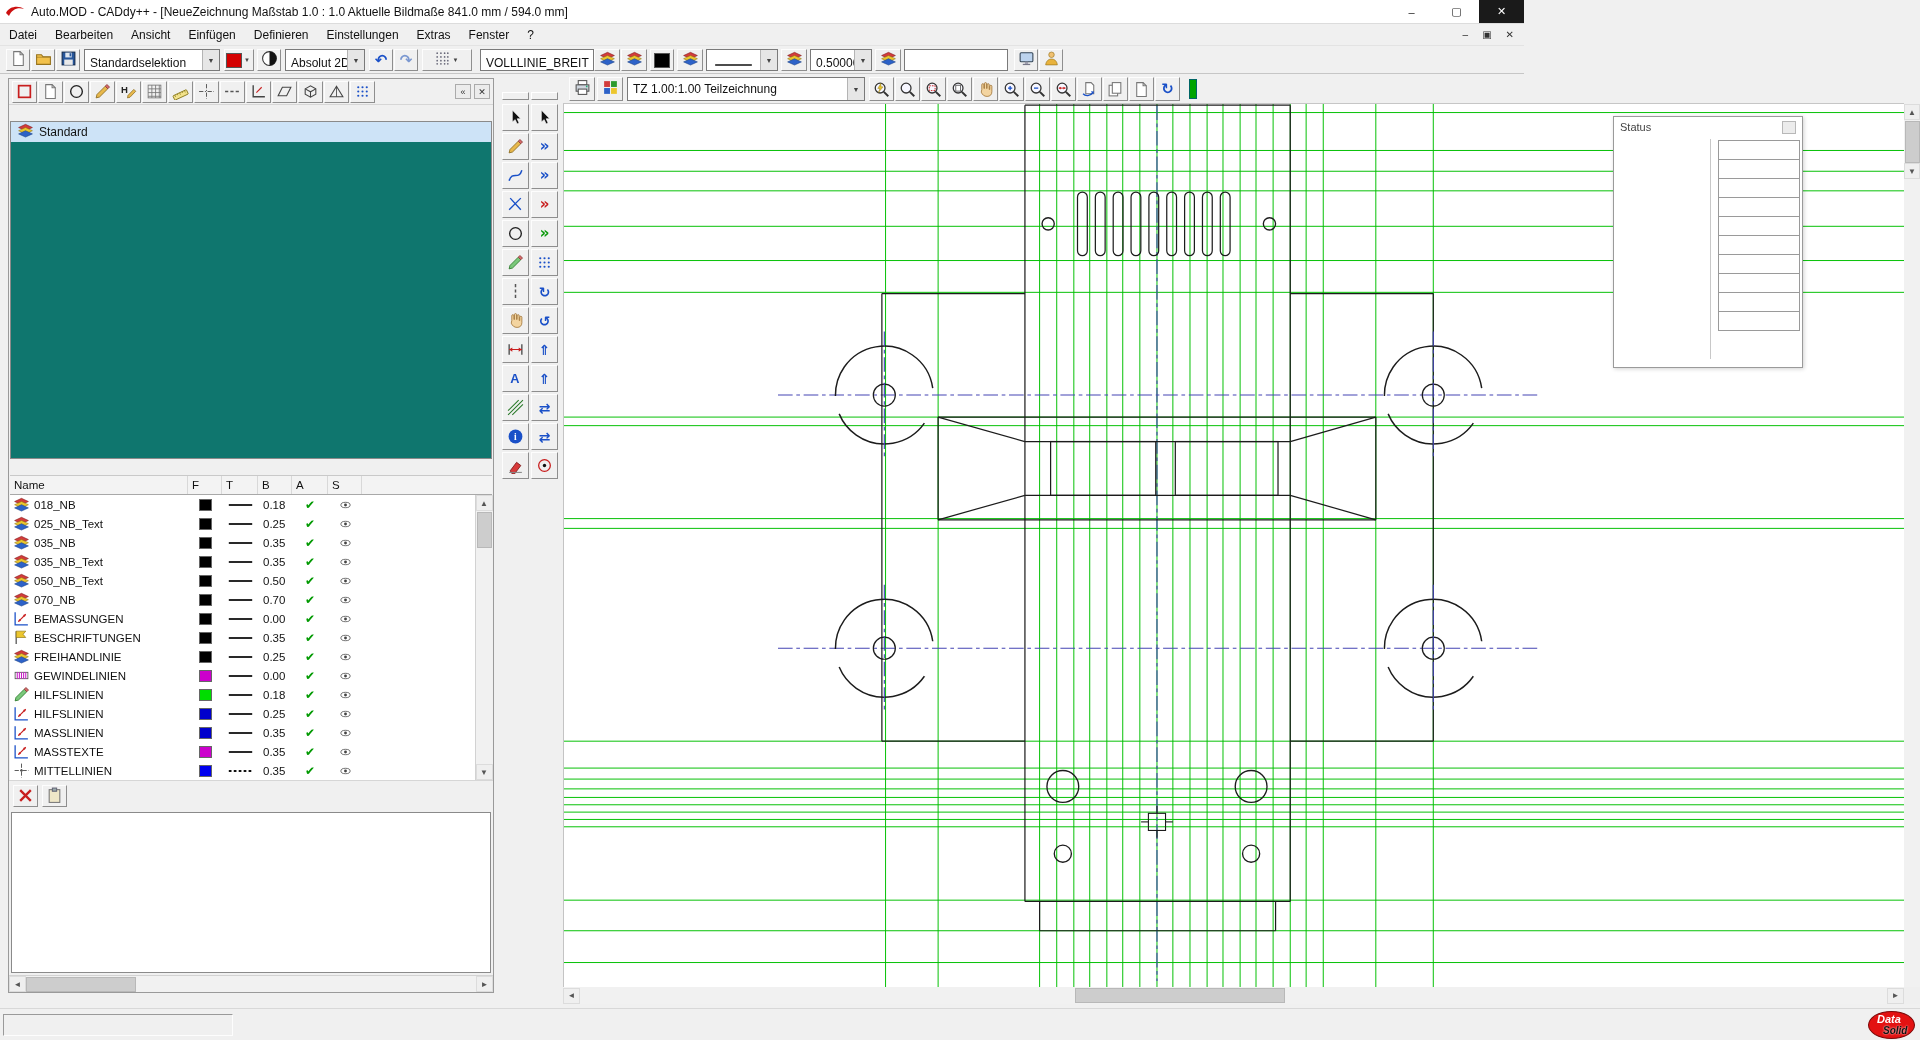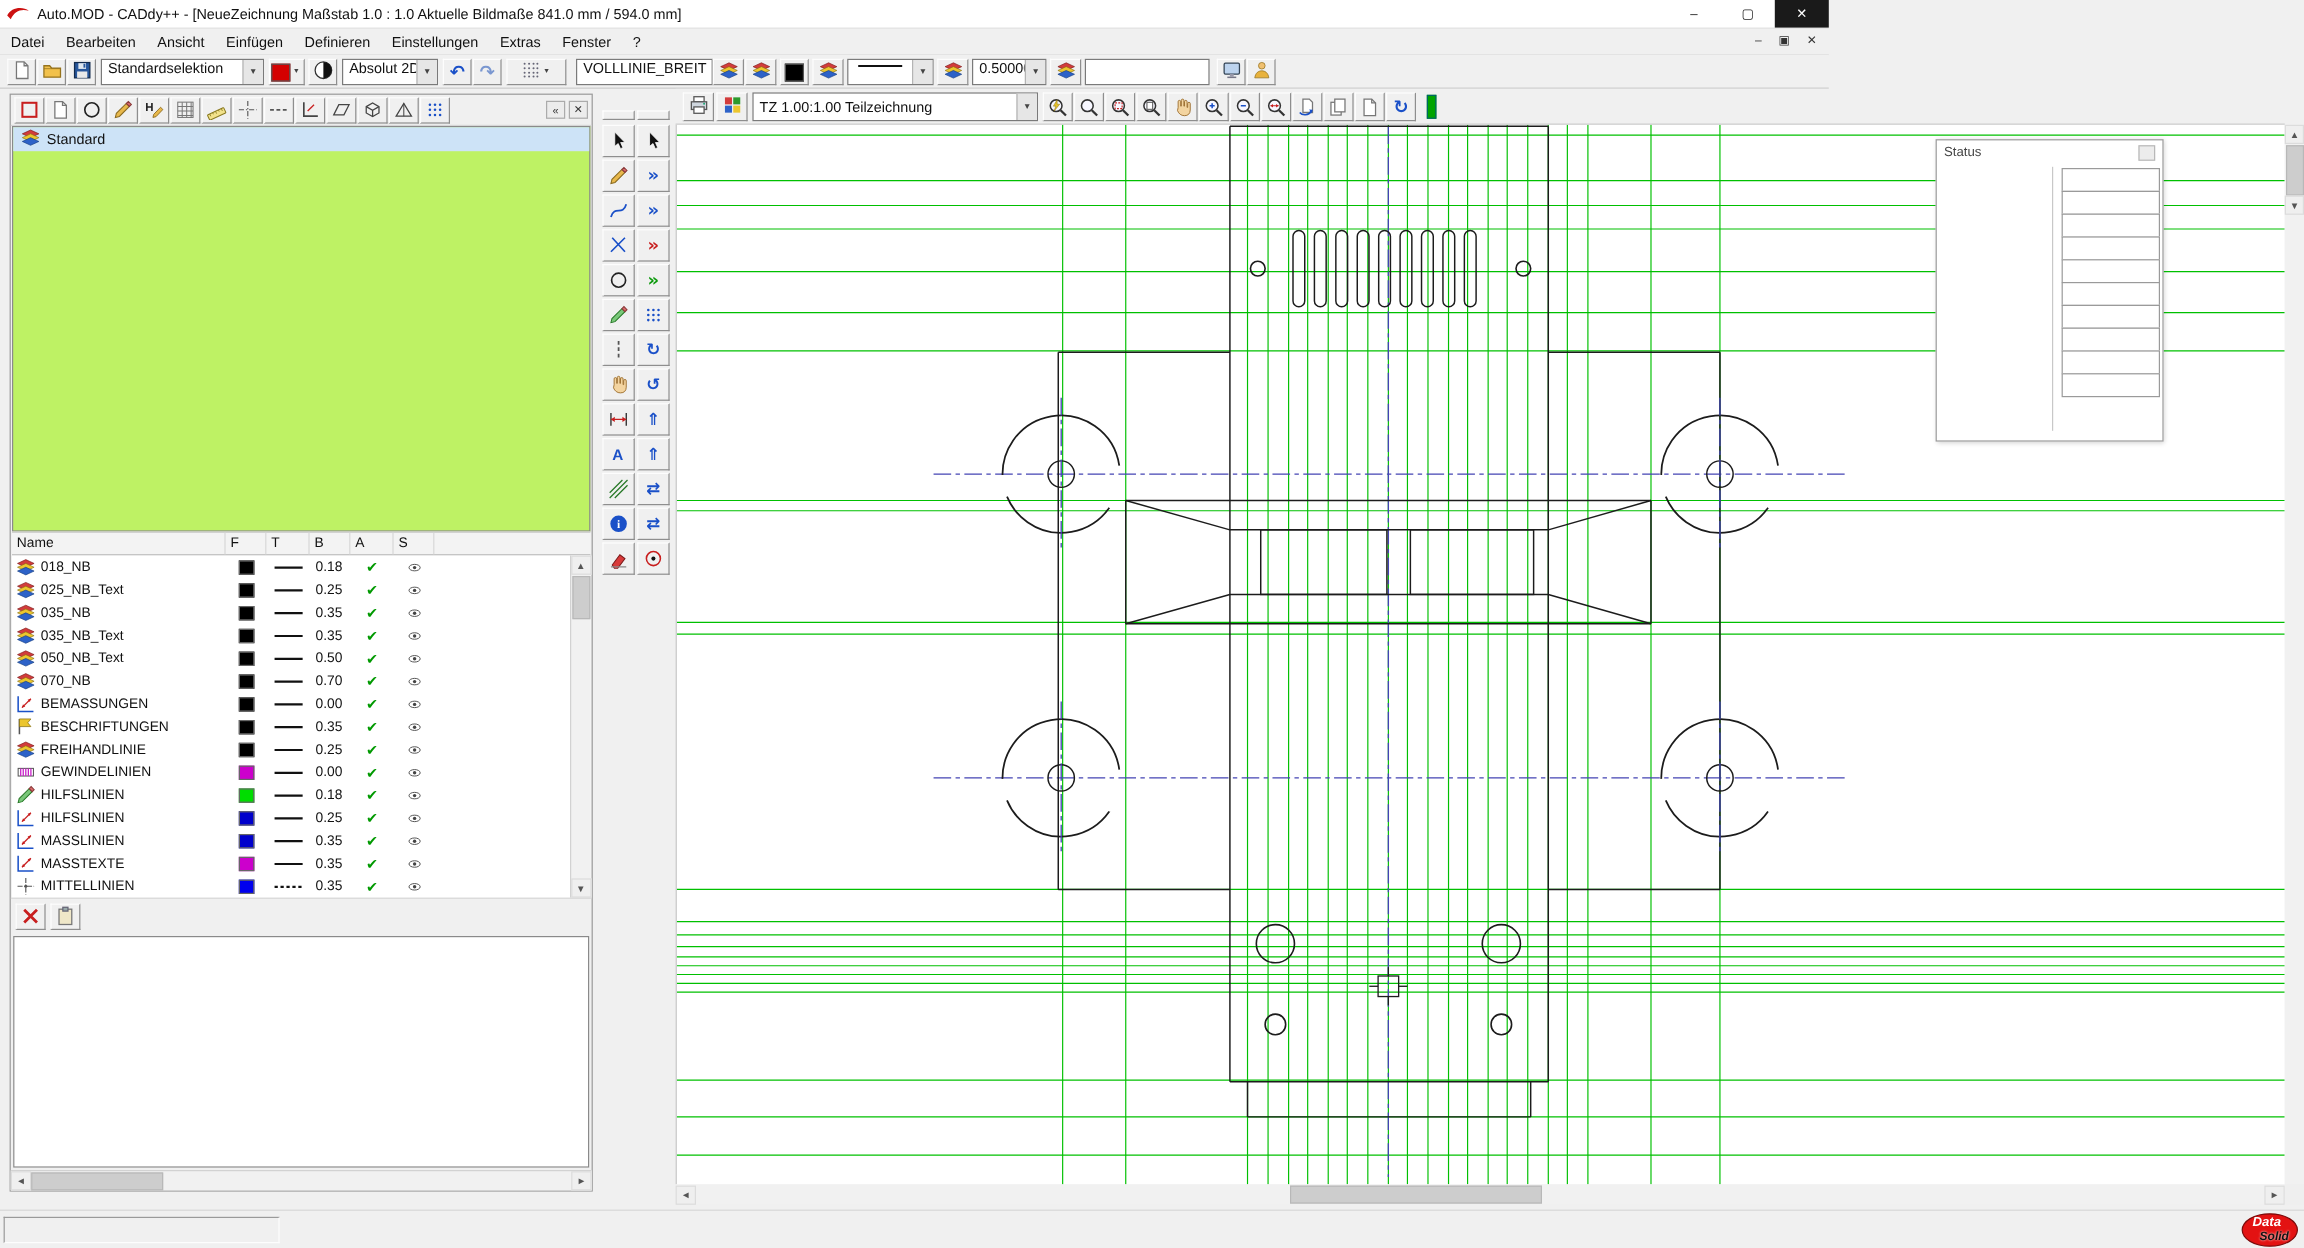--- a/index.html
+++ b/index.html
@@ -18,21 +18,21 @@
 .win-btn.close{background:#1a1a1a;color:#fff}
 
 
 .menubar{position:absolute;left:0;top:24px;right:0;height:22px;background:#f0f0f0;
  display:flex;align-items:center;border-bottom:1px solid #e3e3e3}
 .menu-item{padding:0 9px;height:100%;display:flex;align-items:center;cursor:default}
 .mdi-controls{margin-left:auto;display:flex;gap:14px;margin-right:10px;color:#333;font-size:10px}
 
 
 .toolbar{position:absolute;left:0;top:46px;right:0;height:28px;background:#f0f0f0;border-bottom:1px solid #c6c6c6}
-.tb-item{position:absolute;top:3px;height:22px;display:flex;align-items:flex-start}
+.tb-item{position:absolute;top:3px;height:22px;display:flex;align-items:flex-end}
 .tbtn{display:flex;align-items:center;justify-content:center;background:#f0f0f0;
  border:1px solid;border-color:#fdfdfd #8e8e8e #8e8e8e #fdfdfd}
 .tbtn svg{width:17px;height:17px}
 .g{font-family:"DejaVu Sans",sans-serif;line-height:1;display:inline-block}
 .combo{background:#fff;border:1px solid #7a7a7a}
 .combo .val{flex:1;padding:0 5px;white-space:nowrap;overflow:hidden}
 .combo .val.center{display:flex;align-items:center;justify-content:center}
 .combo .drop{width:17px;height:100%;background:#e6e6e6;border-left:1px solid #b4b4b4;
  display:flex;align-items:center;justify-content:center;font-size:7px;color:#444}
 .field{background:#fff;border:1px solid #7a7a7a;padding:0 5px}
@@ -48,21 +48,21 @@
 .minibar{height:26px;display:flex;align-items:center;gap:1px;padding:1px 3px;border-bottom:1px solid #d6d6d6}
 .minibar .tbtn{width:25px;height:22px}
 .dock-btns{margin-left:auto;display:flex;gap:3px}
 .dock-btn{width:16px;height:15px;border:1px solid #ababab;background:#ececec;font-size:9px;
  display:flex;align-items:center;justify-content:center;color:#333}
 .tabs{height:24px;display:flex;align-items:flex-end;padding-left:5px;background:#f0f0f0}
 .tab{height:21px;display:flex;align-items:center;gap:4px;padding:0 9px;border:1px solid #9a9a9a;
  border-bottom:none;background:#e1e1e1;margin-right:2px;border-radius:2px 2px 0 0}
 .tab.active{background:#fff;height:23px}
 .tab svg{width:13px;height:13px}
-.tree{flex:0 0 338px;background:#bef264;border:1px solid #8a8a8a;margin:0 1px}
+.tree{flex:0 0 338px;background:#0f766e;border:1px solid #8a8a8a;margin:16px 1px}
 .tree-row{height:20px;display:flex;align-items:center;gap:5px;padding-left:6px}
 .tree-row.sel{background:#cde3f7}
 .tree-row svg{width:14px;height:14px}
 .lheader{height:20px;display:flex;background:#f3f3f3;border-top:1px solid #c9c9c9;border-bottom:1px solid #a8a8a8;
  font-size:11.5px;align-items:stretch;margin:0 1px}
 .lh{display:flex;align-items:center;padding-left:4px;border-right:1px solid #d8d8d8}
 .w-name{width:178px}.w-f{width:34px}.w-t{width:36px}.w-b{width:34px}.w-a{width:36px}.w-s{width:34px}
 .lh.rest{flex:1;border-right:none}
 .ltable{flex:0 0 285px;display:flex;margin:0 1px;background:#fff}
 .lrows{flex:1;overflow:hidden;background:#fff}

